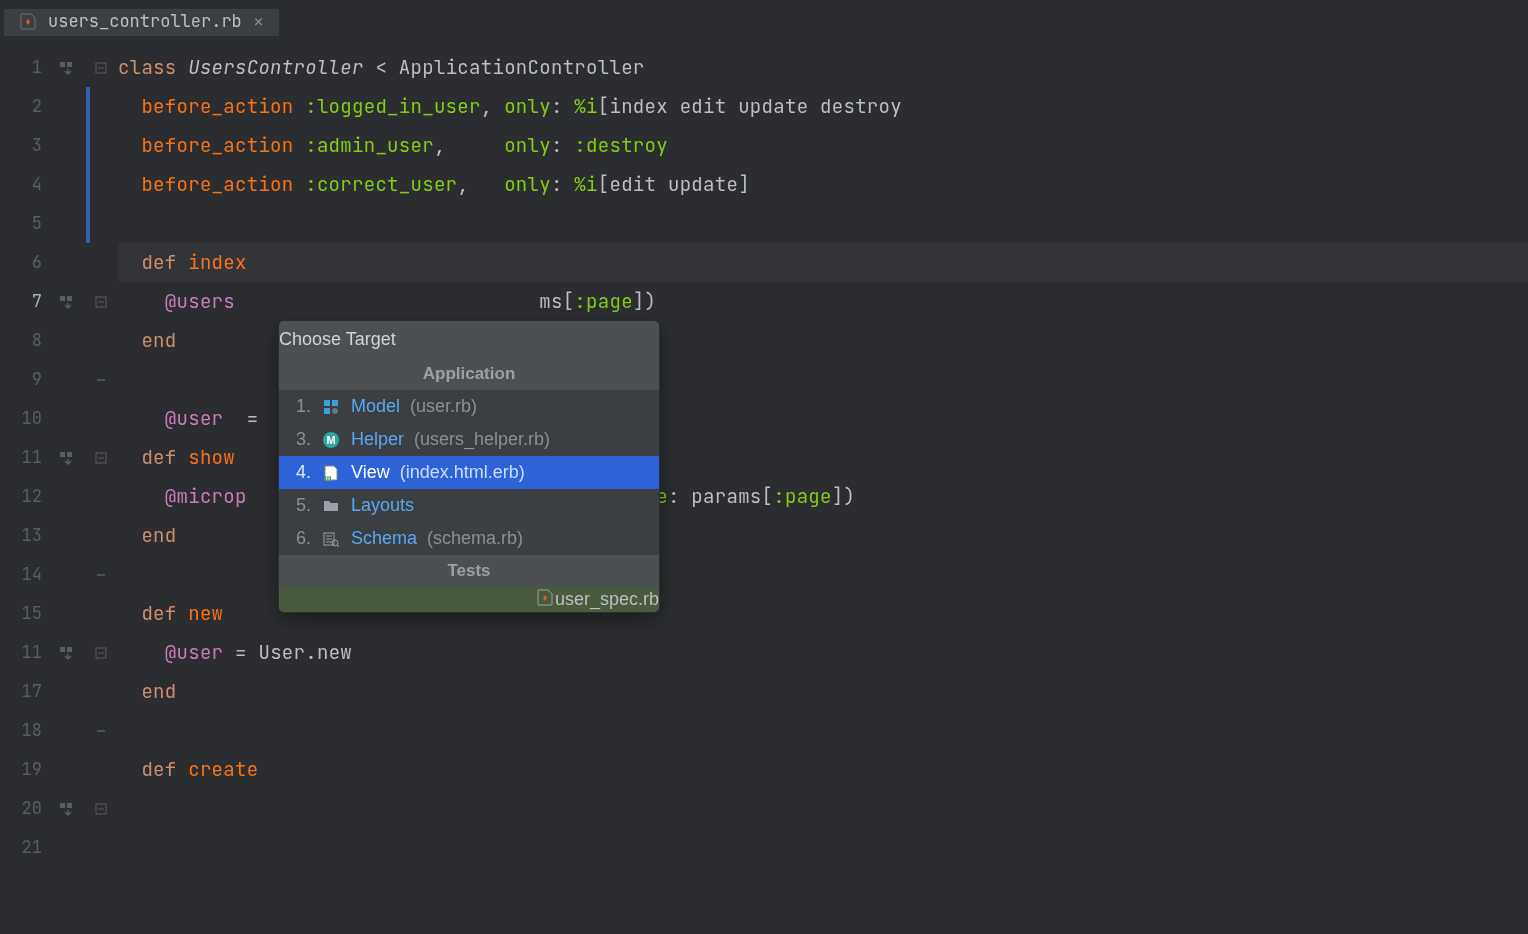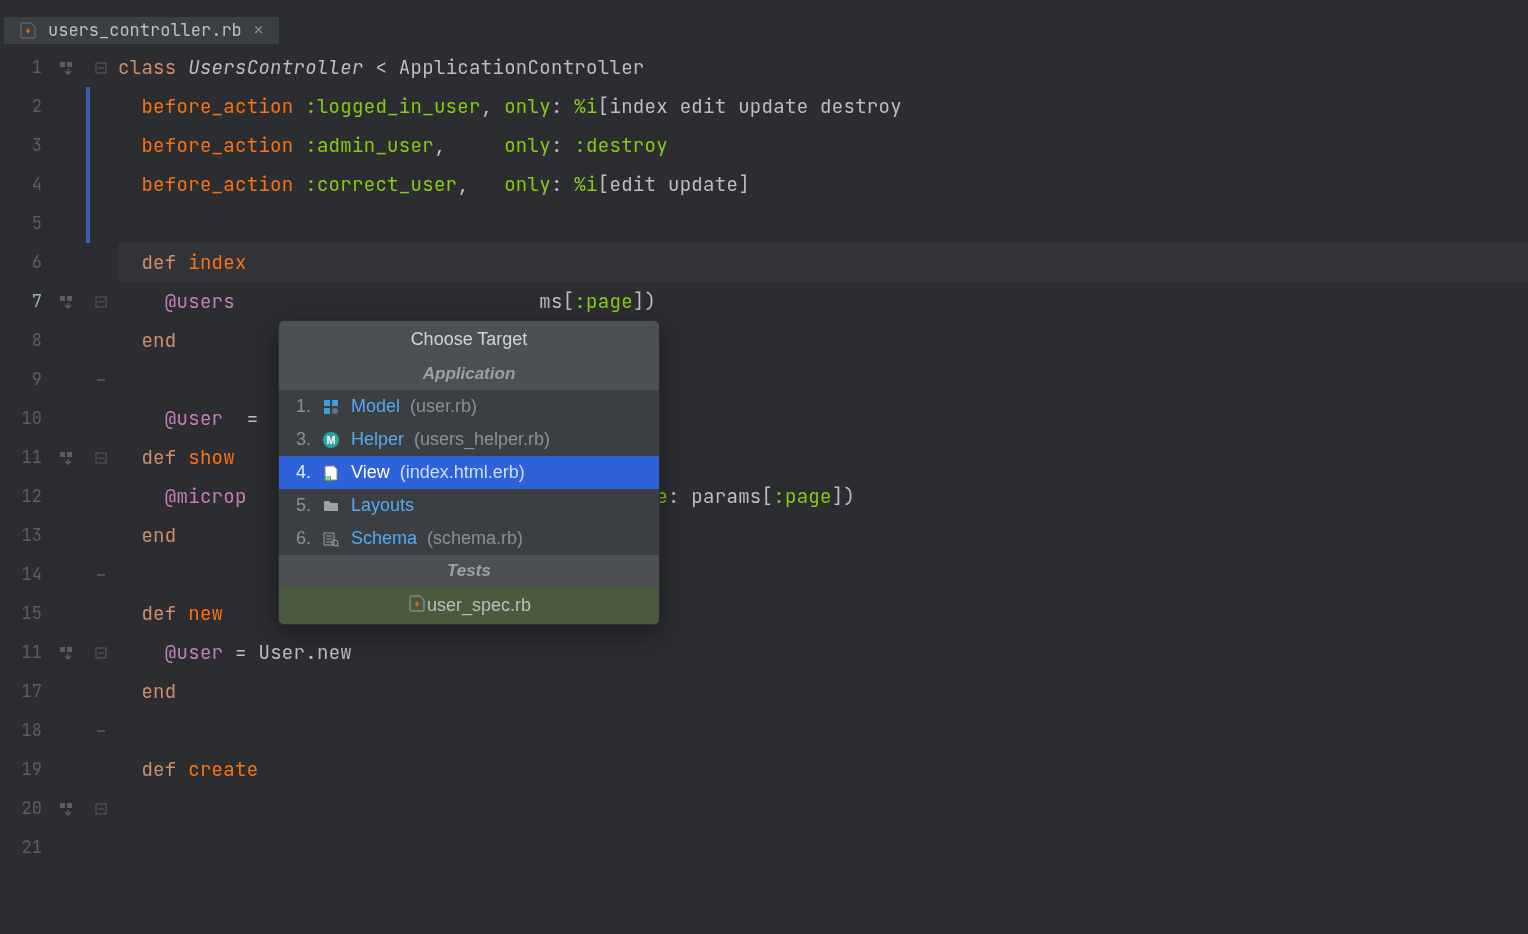--- a/index.html
+++ b/index.html
@@ -1,17 +1,17 @@
 <!DOCTYPE html>
 <html><head>
 <meta charset="utf-8">
 <style>
 *{margin:0;padding:0;box-sizing:border-box}
 body{background:#2B2D30;color:#BCBEC4;font-family:'JetBrains Mono','Menlo','Consolas',monospace;font-size:18px;overflow:hidden;width:1528px;height:934px;position:relative}
-.tab-bar{background:#2B2D30;height:44px;display:flex;align-items:flex-end;padding-left:4px}
+.tab-bar{background:#2B2D30;height:44px;display:flex;align-items:center;padding-left:4px}
 .tab{background:#383A3E;display:flex;align-items:center;padding:0 14px;gap:10px;border-bottom:2px solid transparent;position:relative}
 .tab.active{background:#3C3F41}
 .tab-icon svg{width:20px;height:20px;display:block}
 .tab-label{color:#BCBEC4;font-size:17px}
 .tab-close{color:#8A8F99;font-size:16px;padding:2px;cursor:pointer}
 .editor{display:flex;height:calc(100% - 44px);background:#2B2D30}
 .gutter{width:50px;background:#2B2D30;text-align:right;padding-top:4px;flex-shrink:0}
 .gutter .ln{height:39px;line-height:39px;color:#5A5D63;font-size:17px;padding-right:8px}
 .gutter .ln.active{color:#A8ADB5}
 .marker-col{width:36px;background:#2B2D30;padding-top:4px;flex-shrink:0}
@@ -29,32 +29,32 @@
 .kw{color:#CF8E6D}
 .cls{color:#BCBEC4}
 .sym{color:#84cc16}
 .const{color:#BCBEC4}
 .ivar{color:#C77DBB}
 .method{color:#f97316}
 .plain{color:#BCBEC4}
 .punct{color:#BCBEC4}
 .italic{font-style:italic}
 .popup{position:absolute;left:278px;top:320px;width:382px;background:#3C3F41;border:1px solid #2B2D30;border-radius:6px;box-shadow:0 8px 24px rgba(0,0,0,0.4);overflow:hidden;z-index:100;font-family:-apple-system,'Segoe UI',Arial,sans-serif}
-.popup-header{background:#4C5052;color:#D0D3D9;text-align:center;padding:8px 0;font-size:18px}
-.popup-section{background:#4C5052;color:#9AA0A8;text-align:center;padding:6px 0;font-size:17px;font-style:italic;font-weight:600}
+.popup-header{background:#4C5052;color:#D0D3D9;padding:8px 0;font-size:18px}
+.popup-section{background:#4C5052;color:#9AA0A8;text-align:center;padding:6px 0;font-size:17px;font-weight:600}
 .popup-item{display:flex;align-items:center;padding:6px 12px;gap:10px;font-size:18px;cursor:pointer}
 .popup-item.selected{background:#2E62D9;color:#fff}
 .popup-item .num{color:#8A8F99;width:20px;text-align:right}
 .popup-item.selected .num{color:#E0E8FF}
 .popup-item .ico{width:20px;height:20px;display:flex;align-items:center;justify-content:center}
 .popup-item .label{color:#56A8F5}
 .popup-item.selected .label{color:#fff}
 .popup-item .hint{color:#8A8F99}
 .popup-item.selected .hint{color:#D0DCFF}
-.popup-test{background:#4A5A3E;display:flex;align-items:center;justify-content:center;padding:6px 0;font-size:18px;color:#BCBEC4}
+.popup-test{background:#4A5A3E;display:flex;align-items:center;justify-content:flex-end;padding:0 0;font-size:18px;color:#BCBEC4}
 </style>
 </head>
 <body>
 
 <div class="tab-bar">
   <div class="tab active">
     <span class="tab-icon">
       <svg viewBox="0 0 20 20">
           <path d="M4 3h9l4 4v10a1 1 0 0 1-1 1H4a1 1 0 0 1-1-1V4a1 1 0 0 1 1-1z" fill="#3C3F41" stroke="#6E7178" stroke-width="1"></path>
           <path d="M8 11l2-3 2 3-2 3z" fill="#E05A2B"></path>

